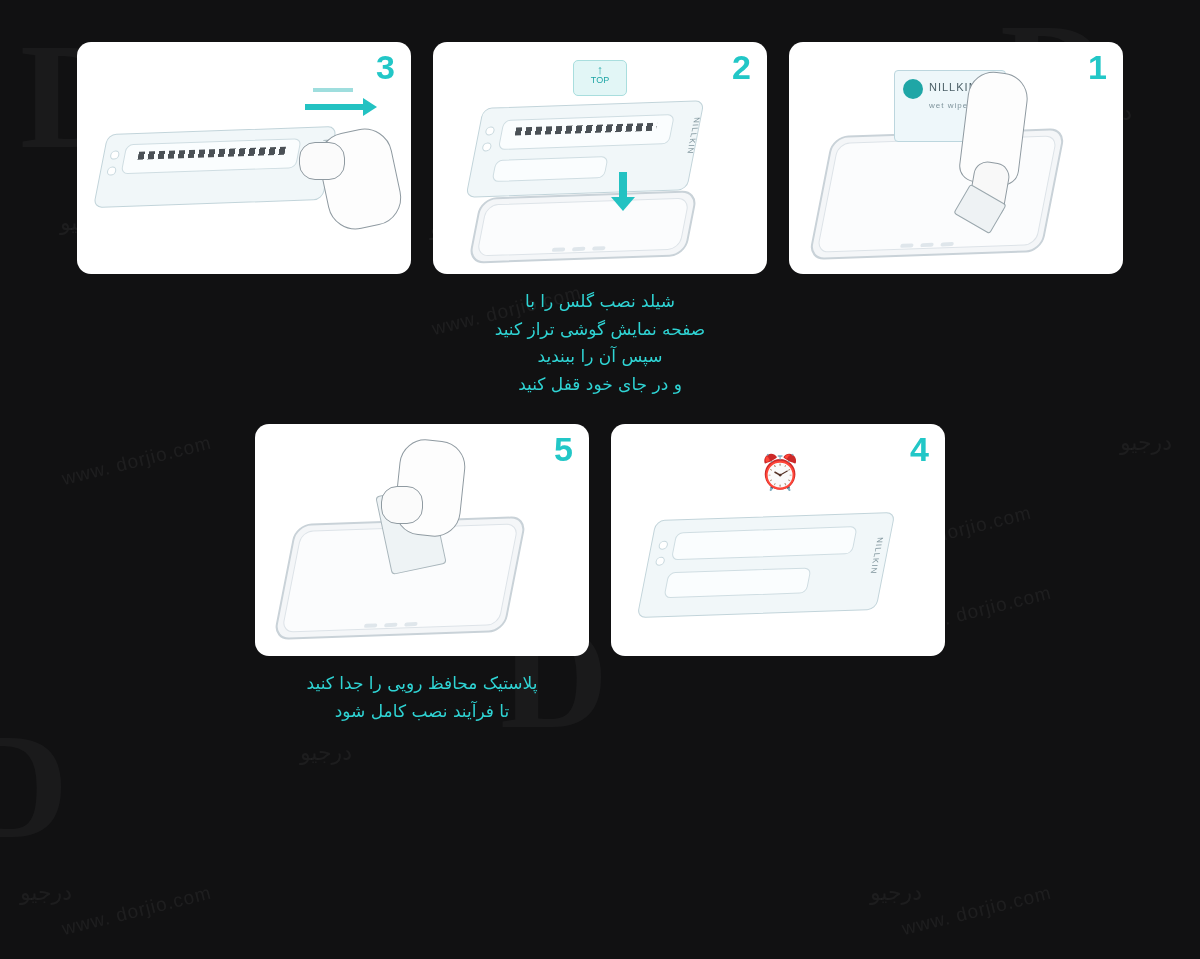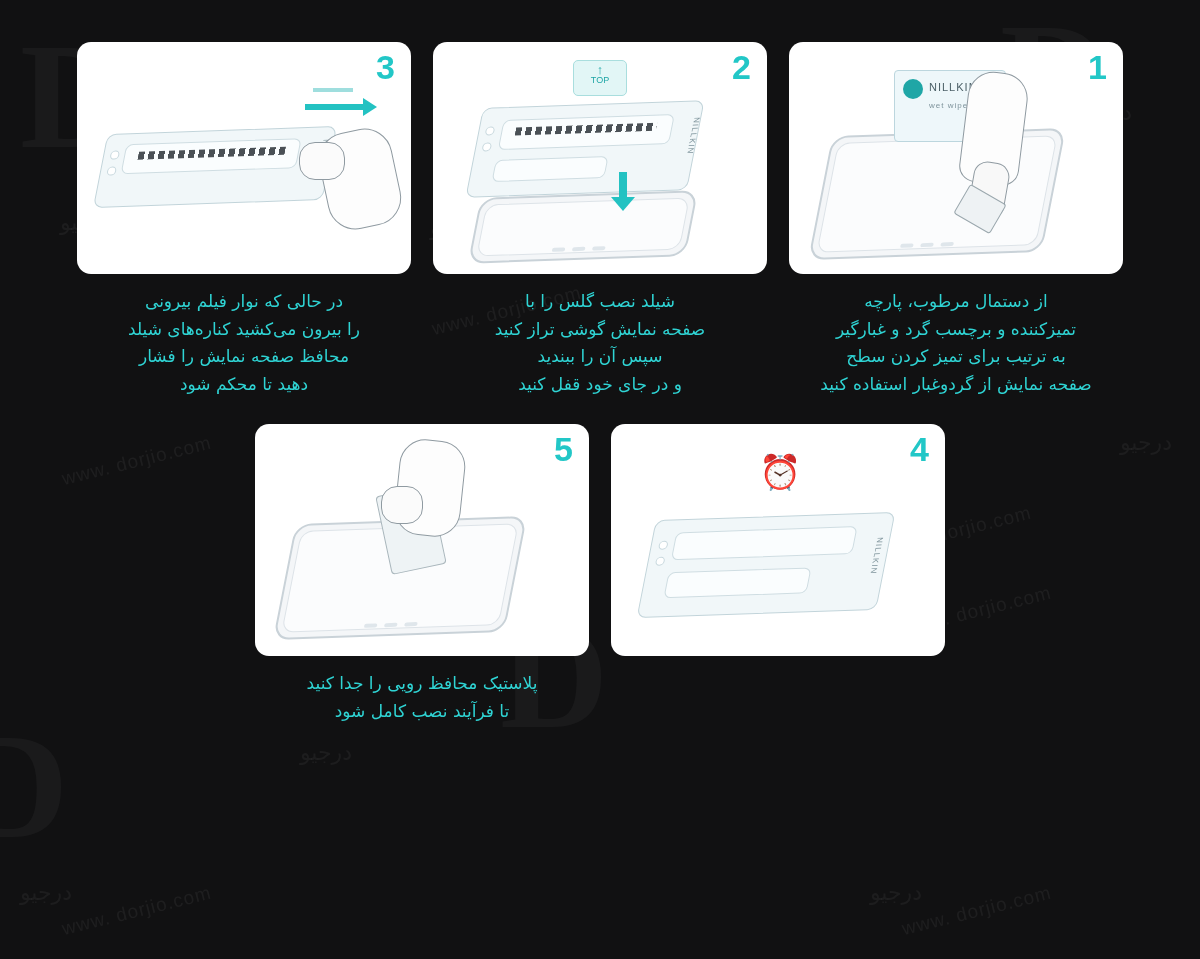--- a/index.html
+++ b/index.html
@@ -257,24 +257,20 @@
         <div class="pkt" style="left:105px; top:28px; width:110px; height:70px;">
           <div style="position:absolute;left:8px;top:8px;width:20px;height:20px;border-radius:50%;background:#1fa6a6;"></div>
           <div class="brandtag" style="left:34px; top:10px; font-size:11px; color:#4d6168;">NILLKIN</div>
           <div class="brandtag" style="left:34px; top:30px;">wet wipe</div>
         </div>
 
         <div class="hand" style="left:175px; top:30px; width:58px; height:110px; border-radius:26px 26px 16px 16px; transform:rotate(7deg);"></div>
         <div class="hand" style="left:182px; top:120px; width:34px; height:54px; border-radius:14px; transform:rotate(10deg); background:#f8f8f8;"></div>
         <div style="position:absolute;left:170px;top:150px;width:40px;height:32px;background:#eef2f4;border:1.4px solid #9aa7ad;transform:rotate(30deg);border-radius:3px;"></div>
       </div>
-      <div class="caption">از دستمال مرطوب، پارچه
-تمیزکننده و برچسب گرد و غبارگیر
-به ترتیب برای تمیز کردن سطح
-صفحه نمایش از گردوغبار استفاده کنید</div>
     </div>
 
     <div class="step">
       <div class="card">
         <div class="num">2</div>
 
         <div class="arrow-up-box" style="left:140px; top:18px;">
           <div style="margin-top:4px;font-size:13px;line-height:10px;">↑</div>
           <div>TOP</div>
         </div>
@@ -317,24 +313,20 @@
           <div class="brandtag" style="left:200px; top:26px; transform:rotate(90deg);">NILLKIN</div>
         </div>
 
         <div style="position:absolute;left:228px;top:62px;width:60px;height:6px;background:#23c2c2;"></div>
         <div style="position:absolute;left:286px;top:56px;width:0;height:0;border-top:9px solid transparent;border-bottom:9px solid transparent;border-left:14px solid #23c2c2;"></div>
         <div style="position:absolute;left:236px;top:46px;width:40px;height:4px;background:#9fdede;"></div>
 
         <div class="hand" style="left:246px; top:88px; width:72px; height:96px; border-radius:28px; transform:rotate(-12deg);"></div>
         <div class="hand" style="left:222px; top:100px; width:44px; height:36px; border-radius:16px; background:#fbfbfb;"></div>
       </div>
-      <div class="caption">در حالی که نوار فیلم بیرونی
-را بیرون می‌کشید کناره‌های شیلد
-محافظ صفحه نمایش را فشار
-دهید تا محکم شود</div>
     </div>
 
   </div>
 
   <div class="row row-2">
 
     <div class="step">
       <div class="card">
         <div class="num">4</div>
         <div class="clock-icon" style="left:148px; top:28px;">⏰</div>

